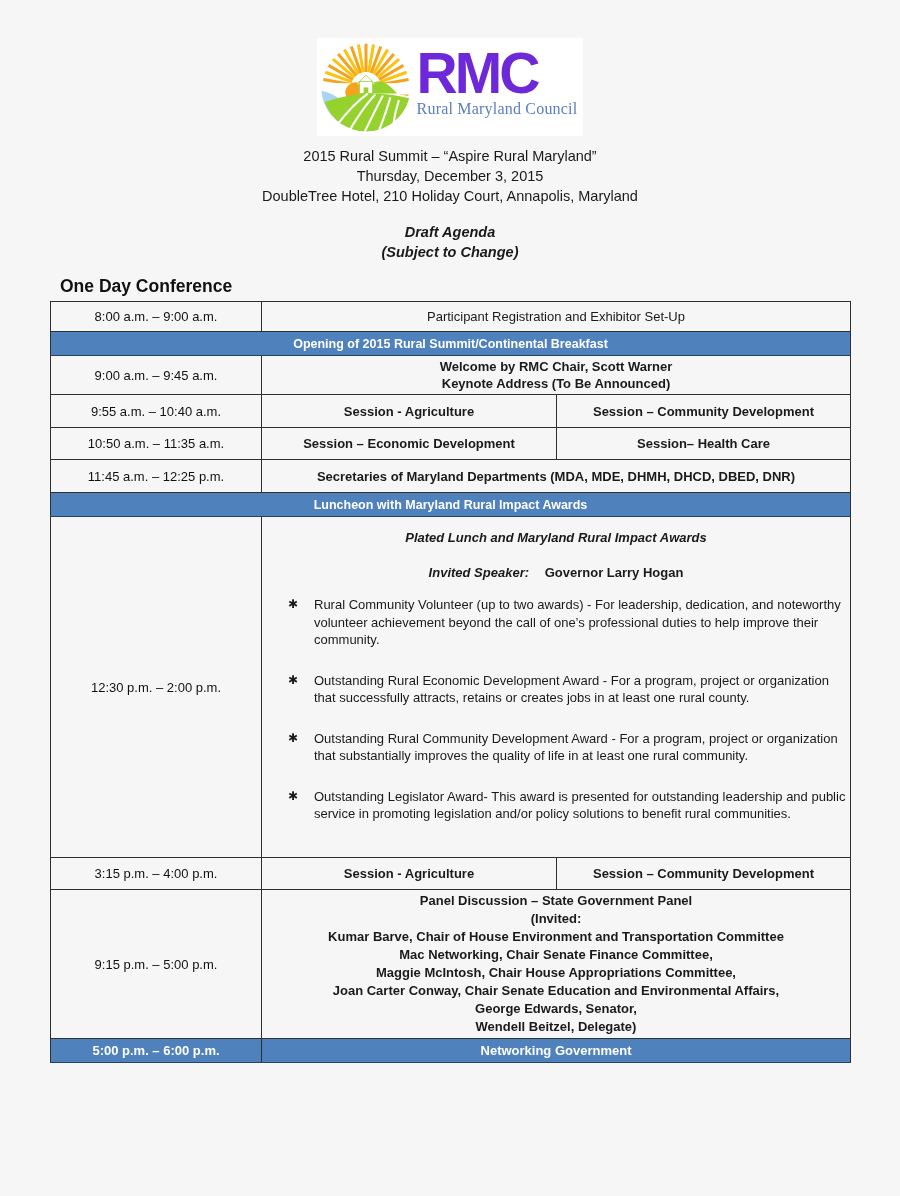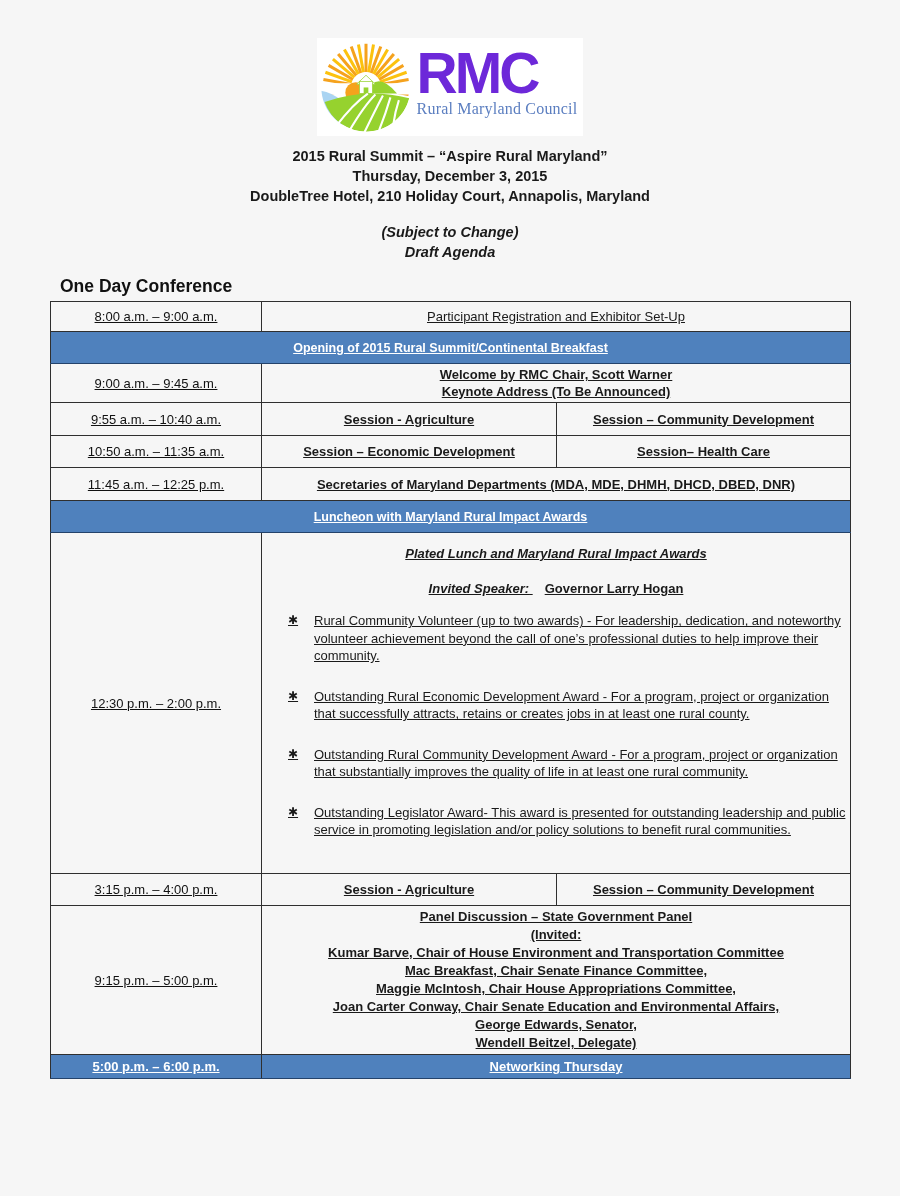--- a/index.html
+++ b/index.html
@@ -39,21 +39,21 @@
     font-size: 16px;
     color: #5b7ec0;
     margin-top: 3px;
     letter-spacing: 0.2px;
   }
 
   
   .doc-header { text-align: center; margin-top: 10px; }
   .doc-header .hline {
     font-size: 14.5px;
-    font-weight: bold;
+    font-weight: normal;
     line-height: 20px;
   }
   .draft-block { text-align: center; margin-top: 16px; }
   .draft-block .dline {
     font-size: 14.5px;
     font-weight: bold;
     font-style: italic;
     line-height: 20px;
   }
 
@@ -73,27 +73,26 @@
     table-layout: fixed;
   }
   table.agenda col.c-time { width: 211px; }
   table.agenda col.c-a { width: 295px; }
   table.agenda col.c-b { width: 294px; }
   table.agenda td {
     border: 1.5px solid #2f2f2f;
     font-size: 13px;
     vertical-align: middle;
     padding: 2px 4px;
-    text-decoration: underline;
   }
   td.time { text-align: center; font-weight: normal; color: #111; }
   td.c-center { text-align: center; }
   td.c-bold { text-align: center; font-weight: bold; }
   tr.r30 { height: 30px; }
-  tr.r20 { height: 32px; }
+  tr.r20 { height: 24px; }
   tr.r36 { height: 36px; }
   tr.r33 { height: 33px; }
   tr.r32 { height: 32px; }
   tr.r38 { height: 24px; }
   tr.banner td {
     background: #4f81bd;
     color: #ffffff;
     font-weight: bold;
     font-size: 12.5px;
     text-align: center;
@@ -204,22 +203,22 @@
       </div>
     </div>
   </div>
 
   <div class="doc-header">
     <div class="hline">2015 Rural Summit – “Aspire Rural Maryland”</div>
     <div class="hline">Thursday, December 3, 2015</div>
     <div class="hline">DoubleTree Hotel, 210 Holiday Court, Annapolis, Maryland</div>
   </div>
   <div class="draft-block">
+    <div class="dline">Draft Agenda</div>
     <div class="dline">(Subject to Change)</div>
-    <div class="dline">Draft Agenda</div>
   </div>
 
   <div class="section-title">One Day Conference</div>
 
   <table class="agenda">
     <colgroup>
         <col class="c-time">
         <col class="c-a">
         <col class="c-b">
       </colgroup>
@@ -296,28 +295,28 @@
       <td class="c-bold">Session - Agriculture</td>
       <td class="c-bold">Session – Community Development</td>
     </tr>
 
     <tr class="panel-row">
       <td class="time">9:15 p.m. – 5:00 p.m.</td>
       <td class="panel-cell" colspan="2">
         <div class="panel-line">Panel Discussion – State Government Panel</div>
         <div class="panel-line">(Invited:</div>
         <div class="panel-line">Kumar Barve, Chair of House Environment and Transportation Committee</div>
-        <div class="panel-line">Mac Breakfast, Chair Senate Finance Committee,</div>
+        <div class="panel-line">Mac Networking, Chair Senate Finance Committee,</div>
         <div class="panel-line">Maggie McIntosh, Chair House Appropriations Committee,</div>
         <div class="panel-line">Joan Carter Conway, Chair Senate Education and Environmental Affairs,</div>
         <div class="panel-line">George Edwards, Senator,</div>
         <div class="panel-line">Wendell Beitzel, Delegate)</div>
       </td>
     </tr>
 
     <tr class="reception r38">
       <td>5:00 p.m. – 6:00 p.m.</td>
-      <td colspan="2">Networking Thursday</td>
+      <td colspan="2">Networking Government</td>
     </tr>
   </tbody>
     </table>
 
 </div>
 
 </body></html>

